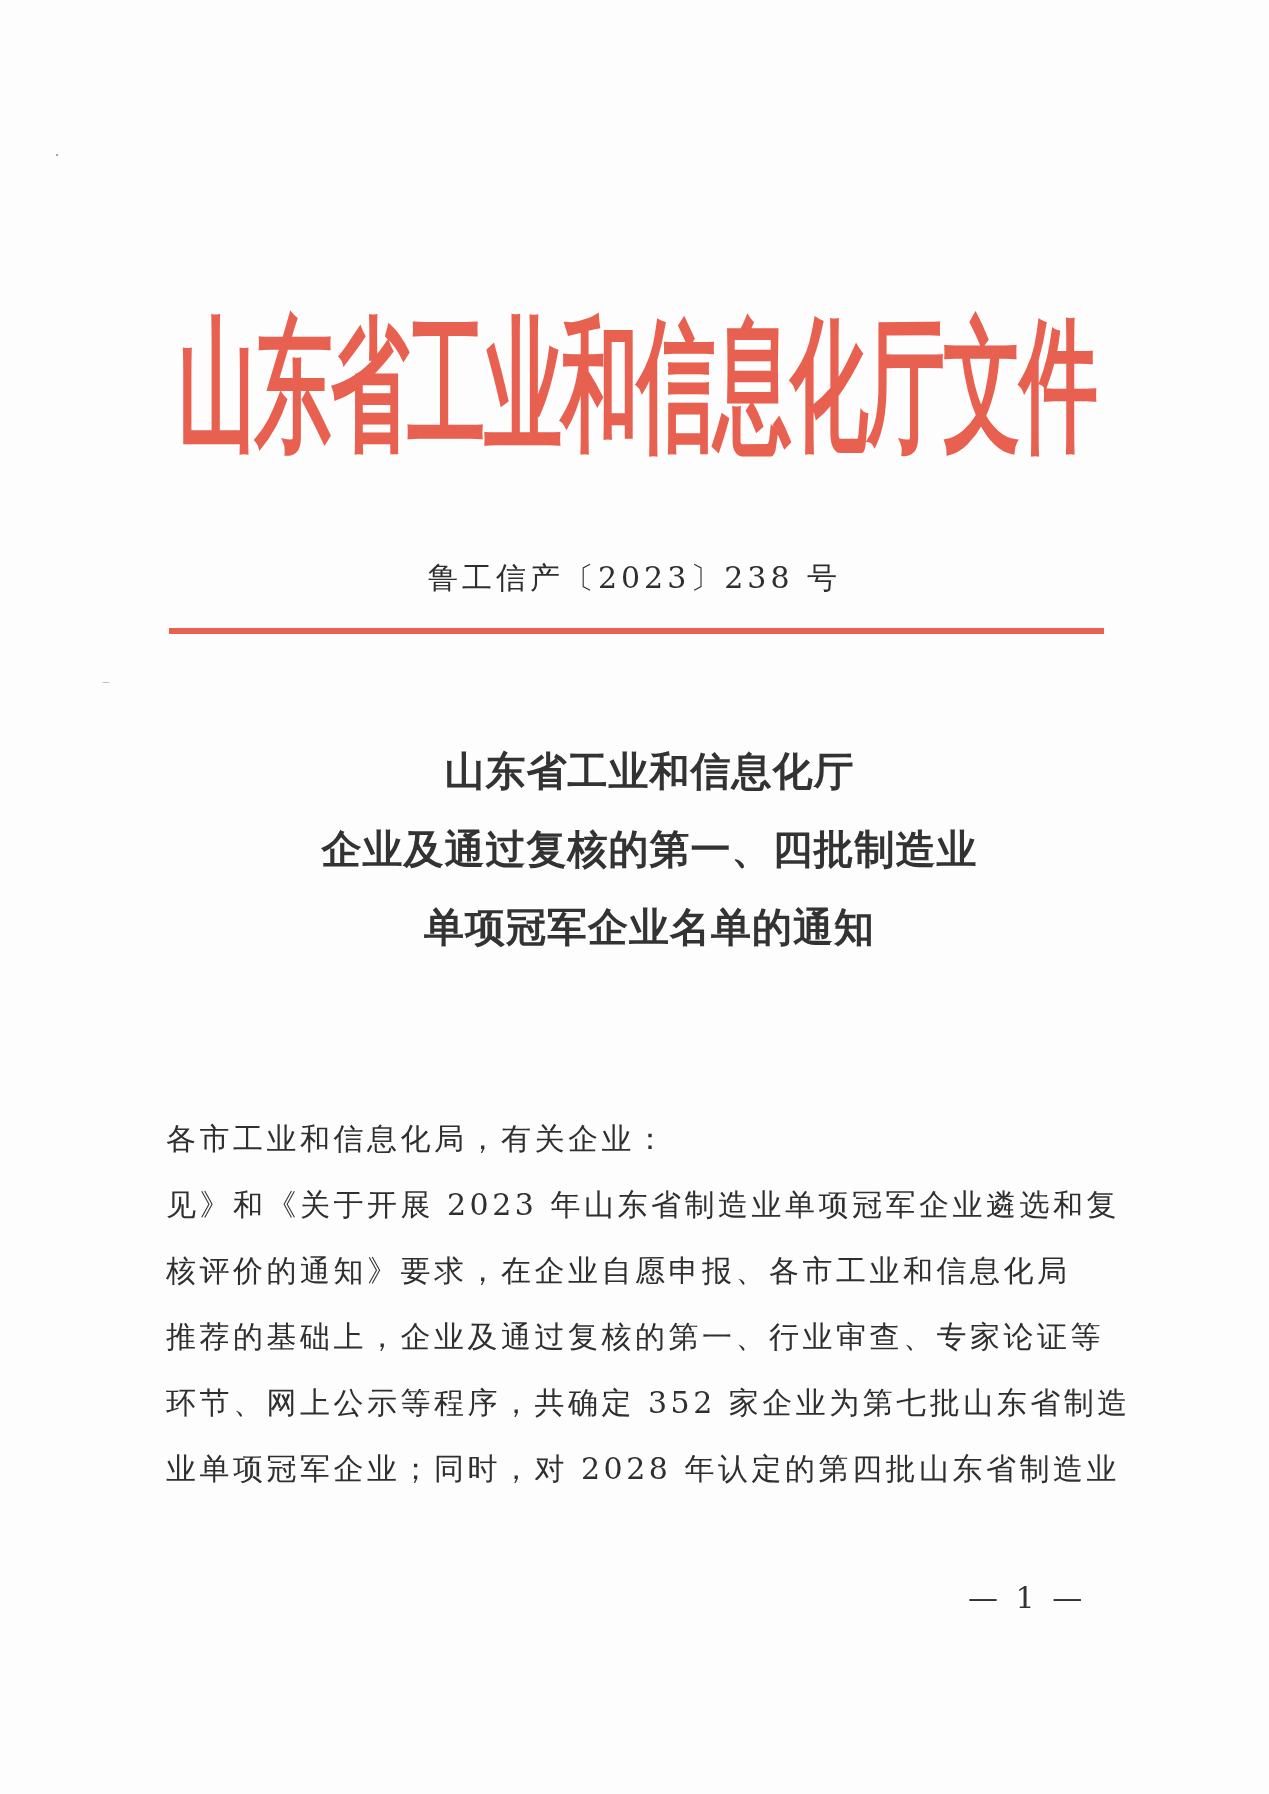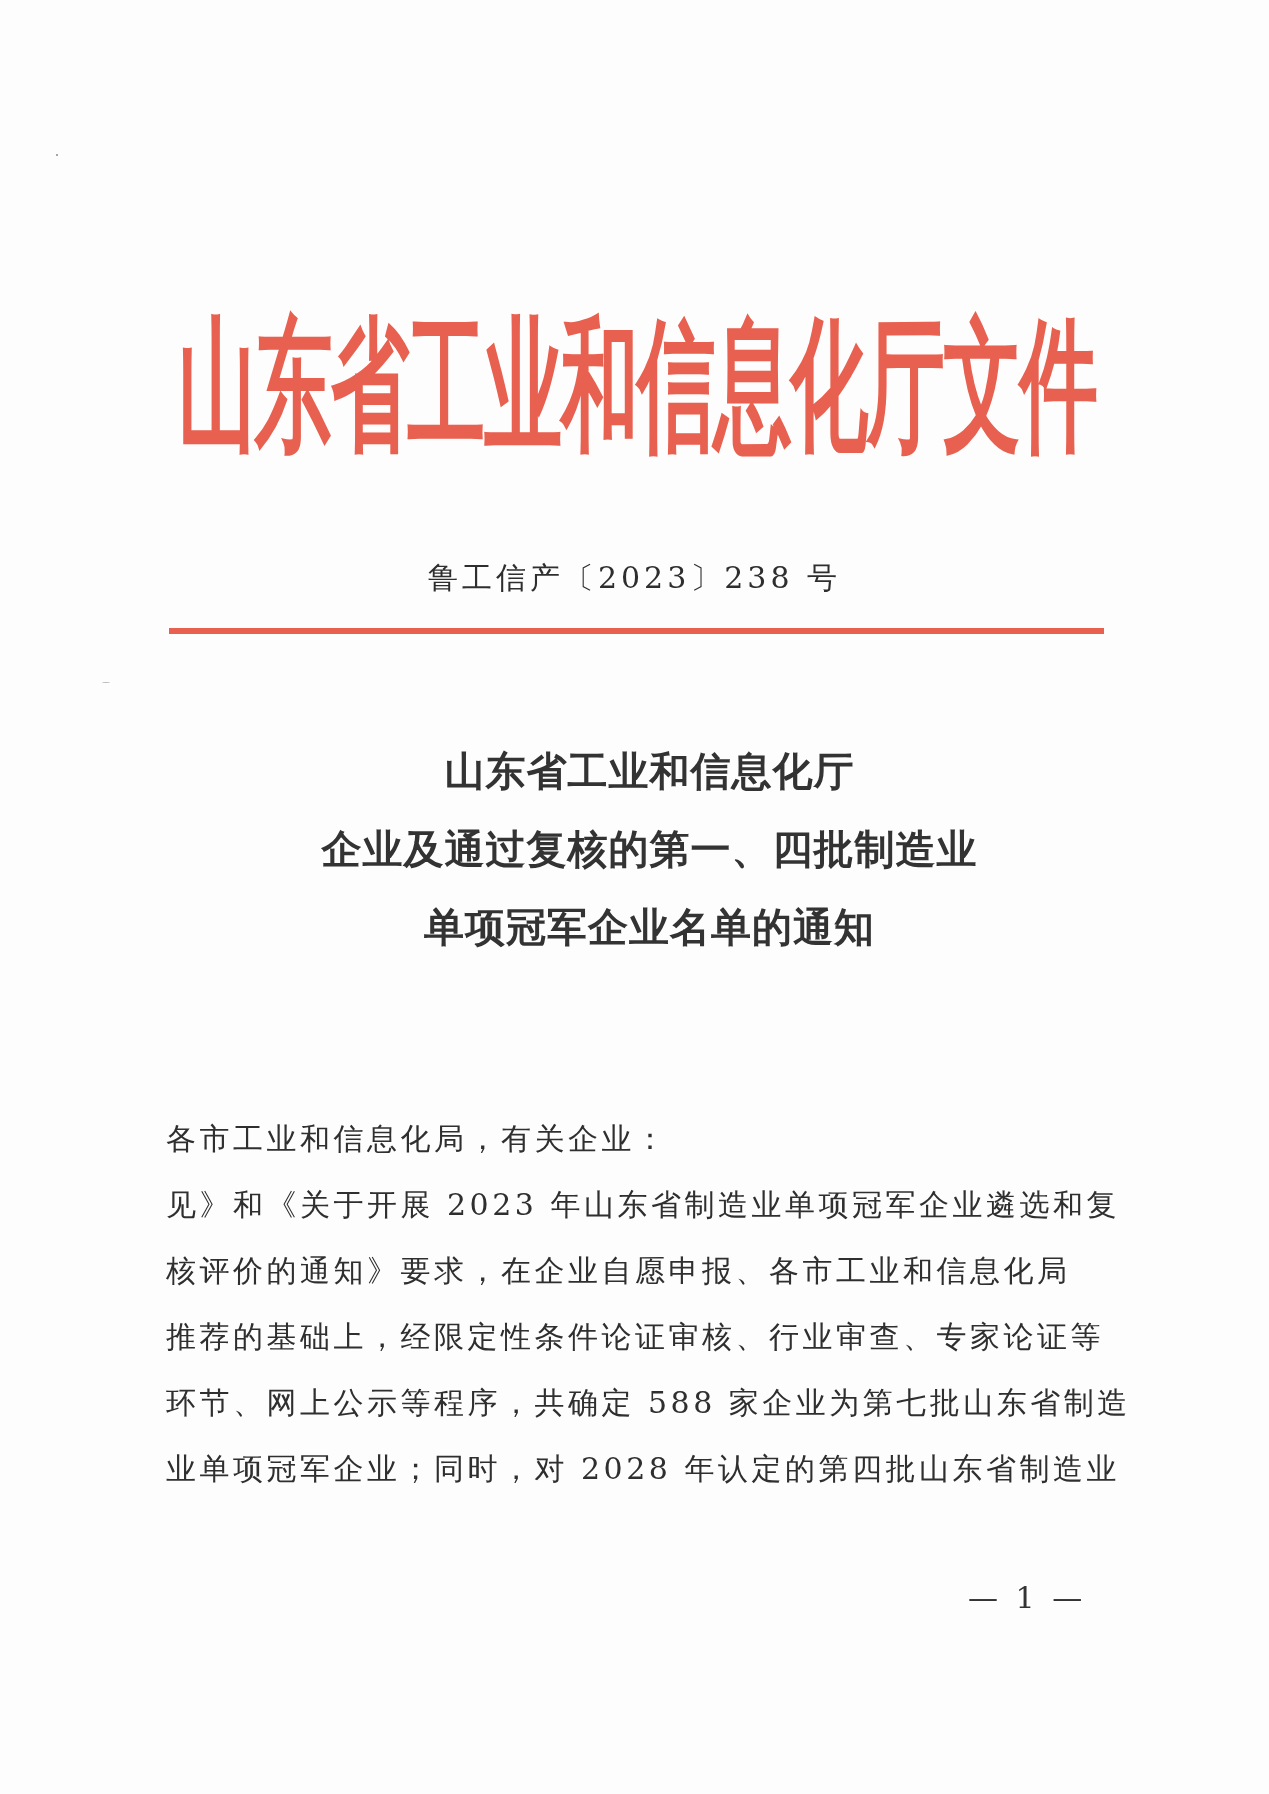--- a/index.html
+++ b/index.html
@@ -143,20 +143,20 @@
   <div class="title-block">
     <div class="title-line">山东省工业和信息化厅</div>
     <div class="title-line">企业及通过复核的第一、四批制造业</div>
     <div class="title-line">单项冠军企业名单的通知</div>
   </div>
 
   <div class="body-block">
     <div class="body-line">各市工业和信息化局，有关企业：</div>
     <div class="body-line">见》和《关于开展 2023 年山东省制造业单项冠军企业遴选和复</div>
     <div class="body-line">核评价的通知》要求，在企业自愿申报、各市工业和信息化局</div>
-    <div class="body-line">推荐的基础上，经限定性条件论证审核、行业审查、专家论证等</div>
-    <div class="body-line">环节、网上公示等程序，共确定 588 家企业为第七批山东省制造</div>
+    <div class="body-line">推荐的基础上，企业及通过复核的第一、行业审查、专家论证等</div>
+    <div class="body-line">环节、网上公示等程序，共确定 352 家企业为第七批山东省制造</div>
     <div class="body-line">业单项冠军企业；同时，对 2028 年认定的第四批山东省制造业</div>
   </div>
 
   <div class="page-number">— 1 —</div>
 
 </div>
 
 </body></html>

